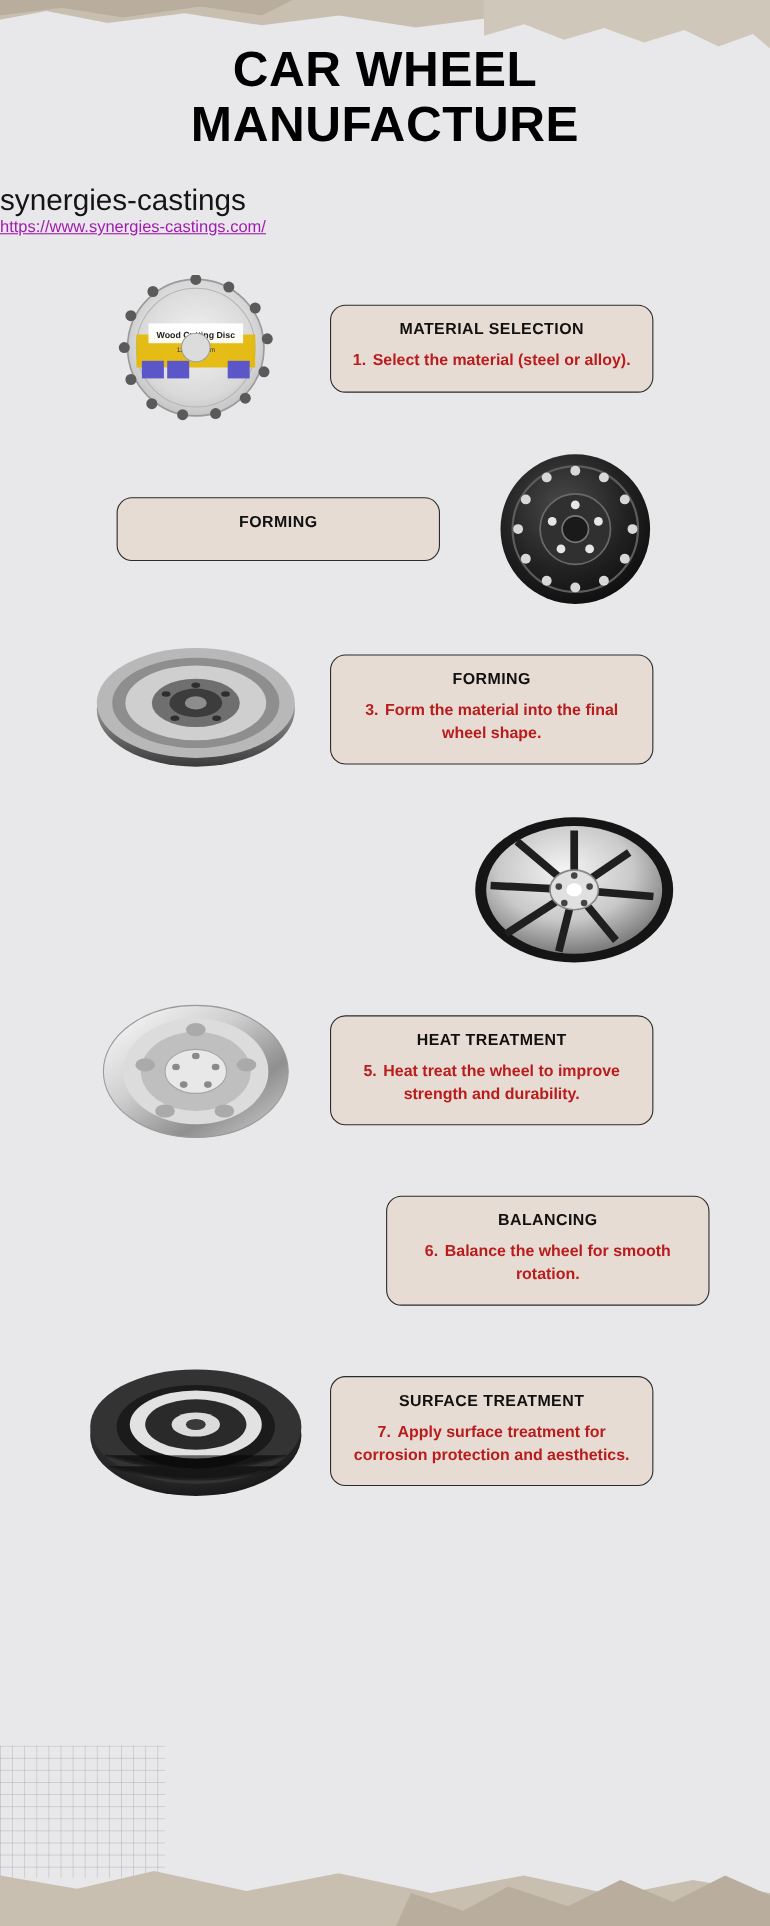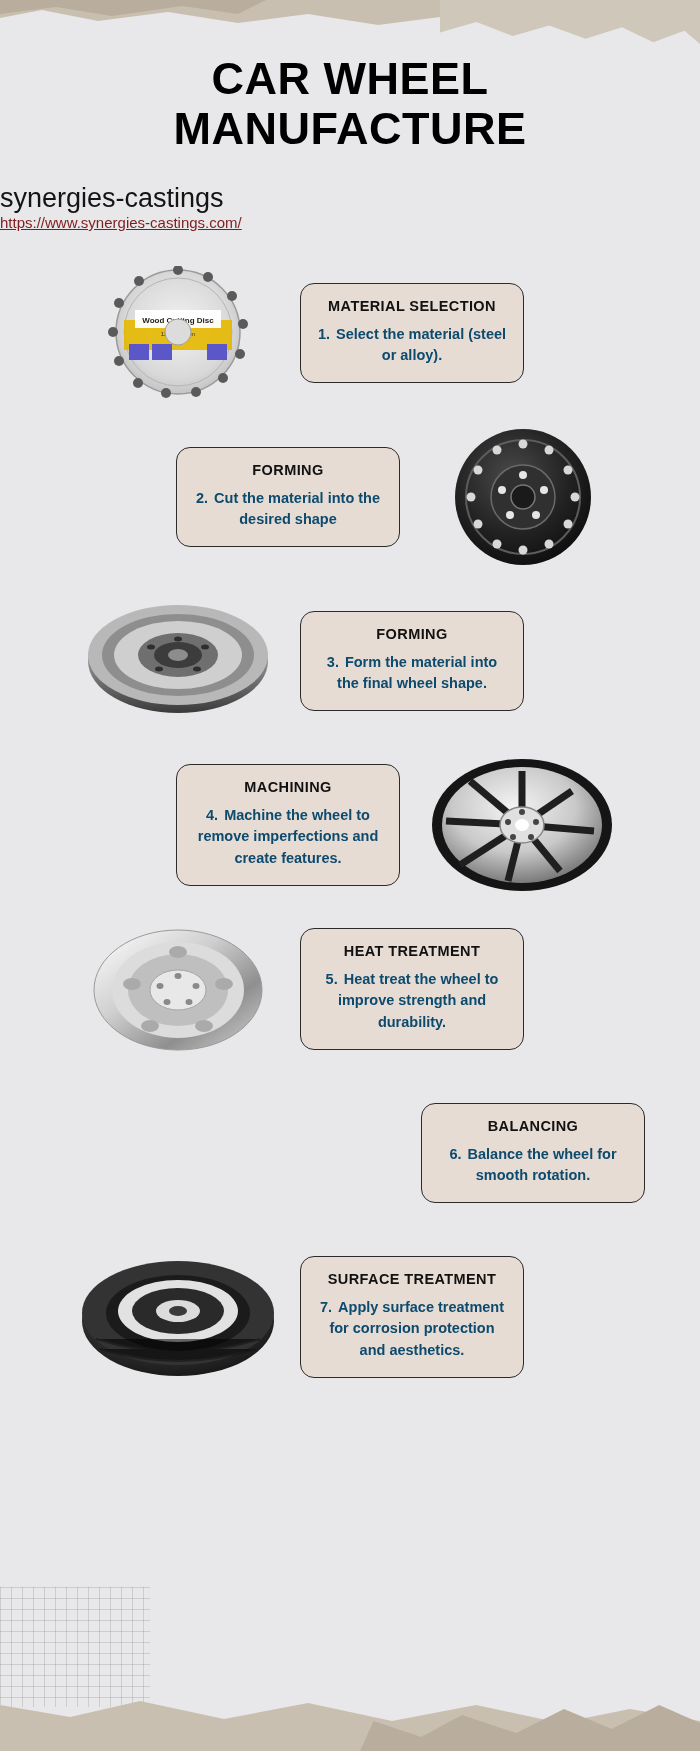--- a/index.html
+++ b/index.html
@@ -65,21 +65,21 @@
     position: absolute;
     left: 0; bottom: 44px;
     width: 150px; height: 120px;
     background-image:
       linear-gradient(to right, rgba(120,120,120,.25) 1px, transparent 1px),
       linear-gradient(to bottom, rgba(120,120,120,.25) 1px, transparent 1px);
     background-size: 11px 11px;
     z-index: 0;
   }
 
-  .page { position: relative; z-index: 3; padding-top: 46px; }
+  .page { position: relative; z-index: 3; padding-top: 30px; }
 
   
   .title {
     text-align: center;
     font-weight: 800;
     font-size: 45px;
     letter-spacing: .5px;
     line-height: 1.1;
     color: #000;
     padding: 0 40px;
@@ -88,57 +88,57 @@
   .subtitle {
     text-align: left;
     font-size: 27px;
     color: #141414;
     margin-top: 30px;
     font-weight: 400;
   }
   .url {
     text-align: center;
     font-size: 15px;
-    color: #7f1d1d;
+    color: #a21caf;
     margin-top: 18px;
     text-decoration: underline;
   }
 
   
   .steps { margin-top: 26px; }
   .step {
     display: flex;
     align-items: center;
     min-height: 150px;
     padding: 0 55px;
     margin-bottom: 14px;
   }
   .step.img-left { flex-direction: row; }
   .step.img-right { flex-direction: row-reverse; }
 
   .card {
     background: #e7dcd4;
     border: 1.5px solid #2b2b2b;
     border-radius: 14px;
-    width: 224px;
+    width: 294px;
     padding: 14px 16px 16px;
     text-align: center;
   }
   .card-title {
     font-weight: 800;
     font-size: 14.5px;
     letter-spacing: .4px;
     color: #111;
     margin-bottom: 10px;
   }
   .card-body {
     font-weight: 700;
     font-size: 14.5px;
     line-height: 1.45;
-    color: #0c4a6e;
+    color: #b91c1c;
   }
   .card-body .num { margin-right: 6px; }
 
   .art {
     width: 245px;
     height: 140px;
     display: flex;
     align-items: center;
     justify-content: center;
   }
@@ -242,23 +242,20 @@
               <circle cx="101" cy="63" r="4"></circle>
             <circle cx="93" cy="88" r="4"></circle>
               <circle cx="67" cy="88" r="4"></circle>
             <circle cx="59" cy="63" r="4"></circle>
           </g>
           <circle cx="80" cy="70" r="12" fill="#1a1a1a" stroke="#777" stroke-width="1.5"></circle>
         </svg>
       </div>
       <div class="card">
         <div class="card-title">FORMING</div>
-        <div class="card-body">
-          <span class="num">2.</span><span>Cut the material into the desired shape</span>
-        </div>
       </div>
     </div>
 
     <div class="step img-left">
       <div class="art">
         <svg width="190" height="140" viewBox="0 0 190 140">
           <defs>
             <linearGradient id="rimG" x1="0" y1="0" x2="0" y2="1">
               <stop offset="0%" stop-color="#d6d6d6"></stop>
               <stop offset="45%" stop-color="#9a9a9a"></stop>
@@ -315,26 +312,20 @@
           <g fill="#444">
             <circle cx="92" cy="57" r="3"></circle>
               <circle cx="106" cy="67" r="3"></circle>
             <circle cx="101" cy="82" r="3"></circle>
               <circle cx="83" cy="82" r="3"></circle>
             <circle cx="78" cy="67" r="3"></circle>
           </g>
           <ellipse cx="92" cy="70" rx="7" ry="6" fill="#fff"></ellipse>
         </svg>
       </div>
-      <div class="card">
-        <div class="card-title">MACHINING</div>
-        <div class="card-body">
-          <span class="num">4.</span><span>Machine the wheel to remove imperfections and create features.</span>
-        </div>
-      </div>
     </div>
 
     <div class="step img-left">
       <div class="art">
         <svg width="175" height="135" viewBox="0 0 175 135">
           <defs>
             <linearGradient id="polG" x1="0" y1="0" x2="1" y2="1">
               <stop offset="0%" stop-color="#ffffff"></stop>
               <stop offset="40%" stop-color="#cfcfcf"></stop>
               <stop offset="70%" stop-color="#8f8f8f"></stop>

